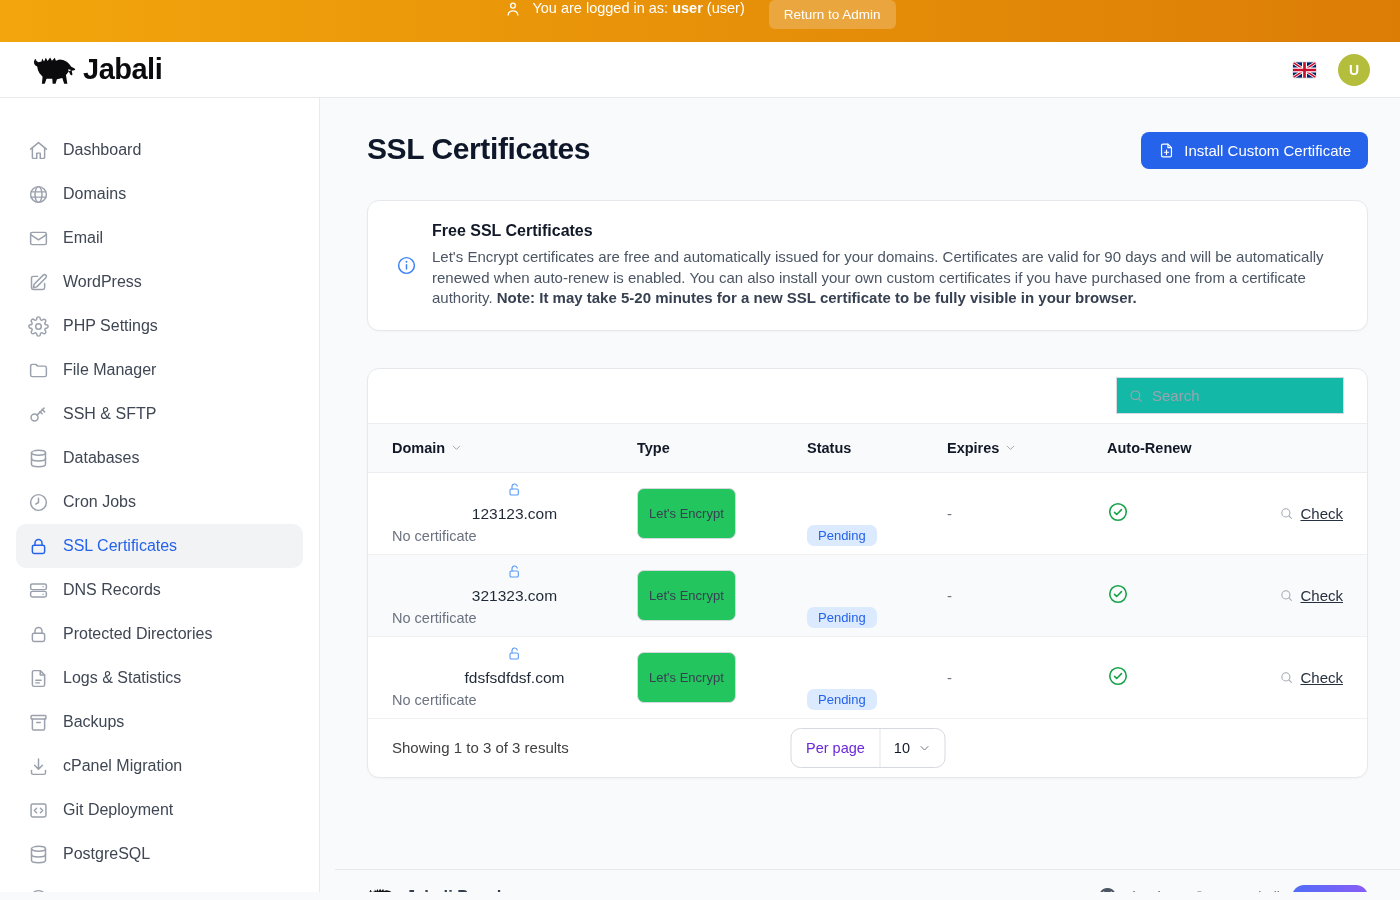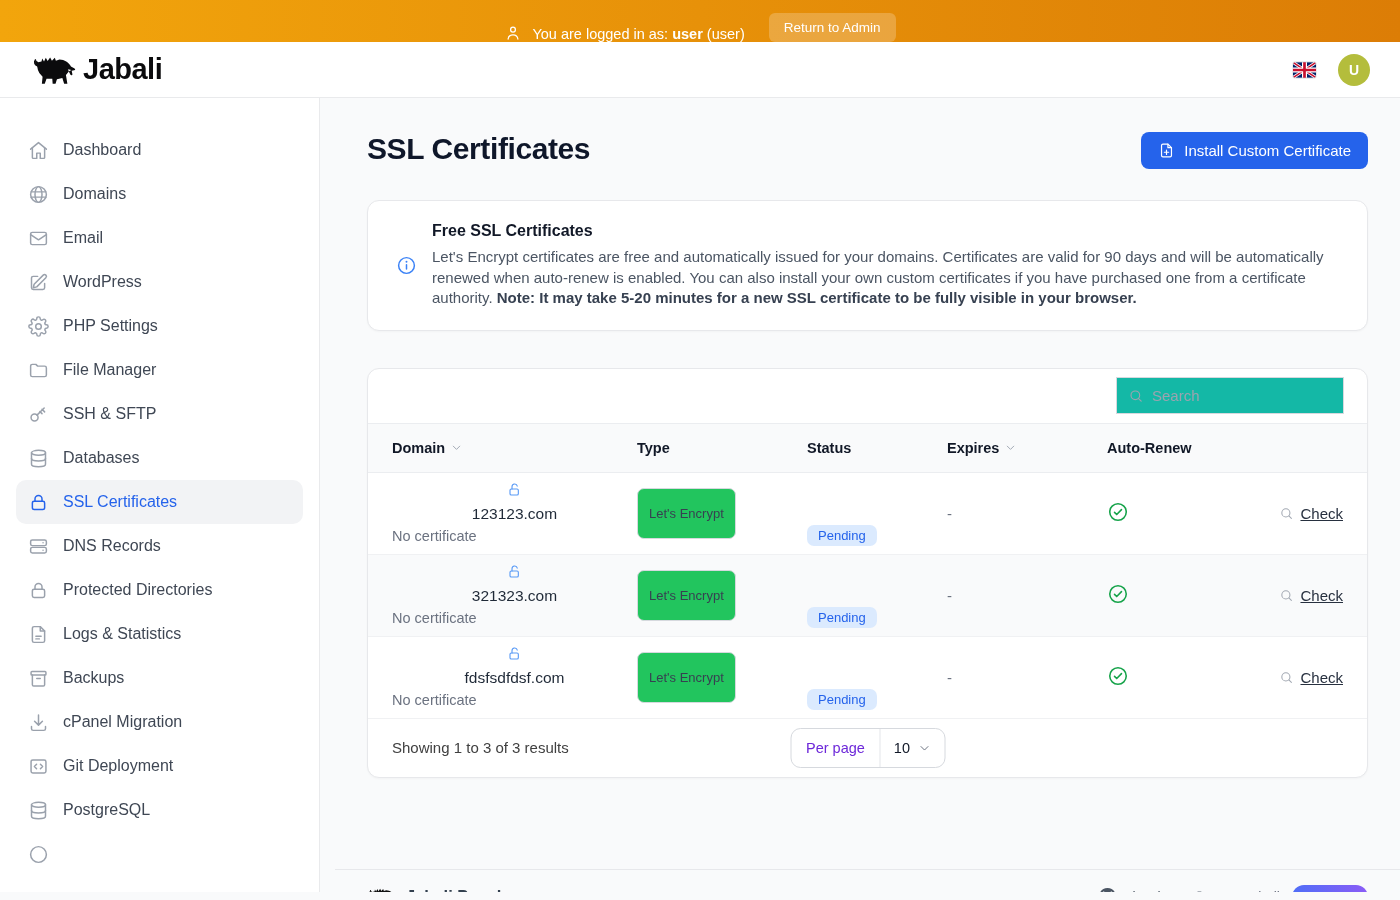--- a/index.html
+++ b/index.html
@@ -2,21 +2,21 @@
 <html style="--topbar-start: #f2a50c; --topbar-end: #dc7d06; --accent: #2563eb; --avatar-bg: #b4bd3c; --pending-bg: #dbeafe; --pending-text: #2563eb; --success: #16a34a; --version-start: #4f6ef7; --version-end: #8b5cf6;"><head>
 <meta charset="utf-8">
 <style>
   * { box-sizing: border-box; margin: 0; padding: 0; }
   html,body { width:1400px; height:900px; overflow:hidden; }
   body { font-family:"Liberation Sans", sans-serif; background:#f9fafb; color:#1f2937; }
   svg.ic { fill:none; stroke:currentColor; stroke-width:1.7; stroke-linecap:round; stroke-linejoin:round; }
 
   
   .topbar { height:42px; background:linear-gradient(90deg, var(--topbar-start,#f2a50c), var(--topbar-end,#dc7d06));
-    color:#fff; display:flex; align-items:flex-end; justify-content:center; gap:10px; font-size:14.5px; }
+    color:#fff; display:flex; align-items:flex-start; justify-content:center; gap:10px; font-size:14.5px; }
   .topbar .msg b { font-weight:700; }
   .return-btn { background:rgba(255,255,255,.22); border:none; color:#fff; font-size:13.5px;
     padding:7px 15px; border-radius:6px; margin-left:14px; cursor:pointer; font-family:inherit; }
 
   
   .header { height:56px; background:#fff; border-bottom:1px solid #e9eaec; display:flex;
     align-items:center; justify-content:space-between; padding:0 30px; }
   .brand { display:flex; align-items:center; gap:7px; font-size:29px; font-weight:800; color:#0b0b0d; letter-spacing:-.5px; cursor:pointer; }
   .brand svg { width:46px; height:34px; }
   .header-right { display:flex; align-items:center; gap:22px; }
@@ -223,20 +223,29 @@
     <div class="nav-item">
       <span class="nico">
           <svg class="ic" viewBox="0 0 24 24">
             <ellipse cx="12" cy="5.5" rx="8" ry="2.8"></ellipse>
             <path d="M4 5.5V18.5c0 1.55 3.58 2.8 8 2.8s8-1.25 8-2.8V5.5"></path>
             <path d="M4 12c0 1.55 3.58 2.8 8 2.8s8-1.25 8-2.8"></path>
           </svg>
         </span>
       <span>Databases</span>
     </div>
+    <div class="nav-item">
+      <span class="nico">
+          <svg class="ic" viewBox="0 0 24 24">
+            <circle cx="12" cy="12" r="9"></circle>
+            <path d="M12 7v5l-3.2 1.8"></path>
+          </svg>
+        </span>
+      <span>Cron Jobs</span>
+    </div>
     <div class="nav-item active">
       <span class="nico">
           <svg class="ic" viewBox="0 0 24 24">
             <rect x="5" y="10.5" width="14" height="9.5" rx="2"></rect>
             <path d="M8 10.5V8a4 4 0 0 1 8 0v2.5"></path>
           </svg>
         </span>
       <span>SSL Certificates</span>
     </div>
     <div class="nav-item">

